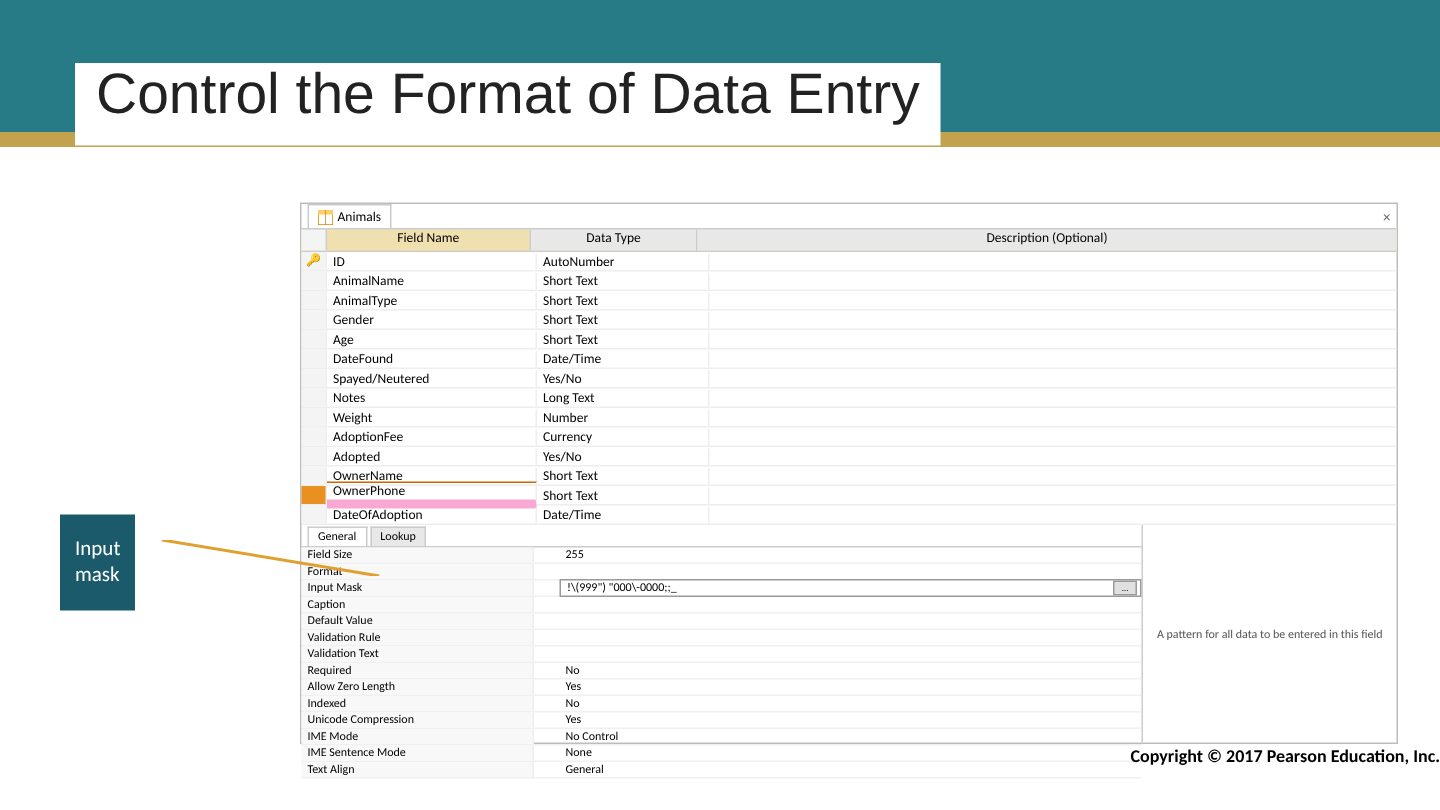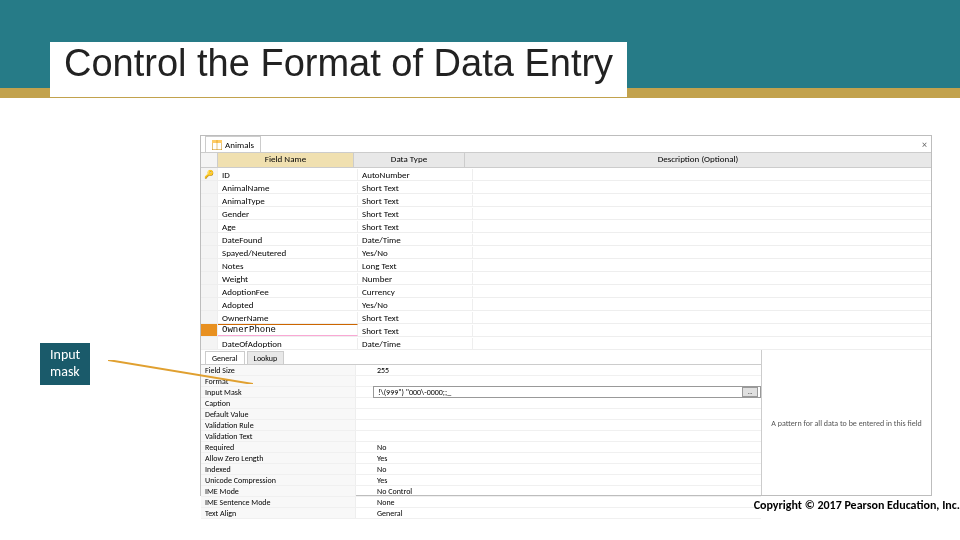--- a/index.html
+++ b/index.html
@@ -88,21 +88,21 @@
     height: 12px;
     border-bottom: 1px solid #eee;
     align-items: center;
   }
   .grid-row .rs { width: 16px; border-right: 1px solid #eee; background:#f4f4f4; height:100%; display:flex; align-items:center; justify-content:center;}
   .grid-row .fn { width: 135px; padding-left: 4px; border-right: 1px solid #eee; }
   .grid-row .dt { width: 110px; padding-left: 4px; border-right: 1px solid #eee; }
   .grid-row .de { flex:1; }
   .key-icon { font-size: 8px; color:#d4a017; }
   .row-sel { background:#e89020 !important; }
-  .row-sel-border .fn { border-top:1px solid #cc6600; border-bottom:1px solid #f9a8d4;font-family:Liberation Mono, monospace; }
+  .row-sel-border .fn { border-top:1px solid #cc6600; border-bottom:6px solid #f9a8d4; }
   .prop-header {
     text-align: center;
     background: #f4f4f4;
     border-top: 1px solid #ccc;
     border-bottom: 1px solid #ccc;
     padding: 1px 0;
     color: #4a6a8a;
     font-size: 9px;
   }
   .prop-area {
@@ -153,21 +153,21 @@
   .builder-btn {
     position:absolute; right:2px; top:0; width:14px; height:8px;
     background:#e0e0e0; border:1px solid #999; font-size:6px; text-align:center;
   }
   .callout {
     position: absolute;
     left: 40px;
     top: 343px;
     background: #1a5a6a;
     color: #ffffff;
-    padding: 4px 10px;
+    padding: 15px 10px;
     font-size: 14px;
     line-height: 1.2;
   }
   .callout-line {
     position: absolute;
     left: 108px;
     top: 360px;
     width: 145px;
     height: 24px;
     pointer-events: none;

